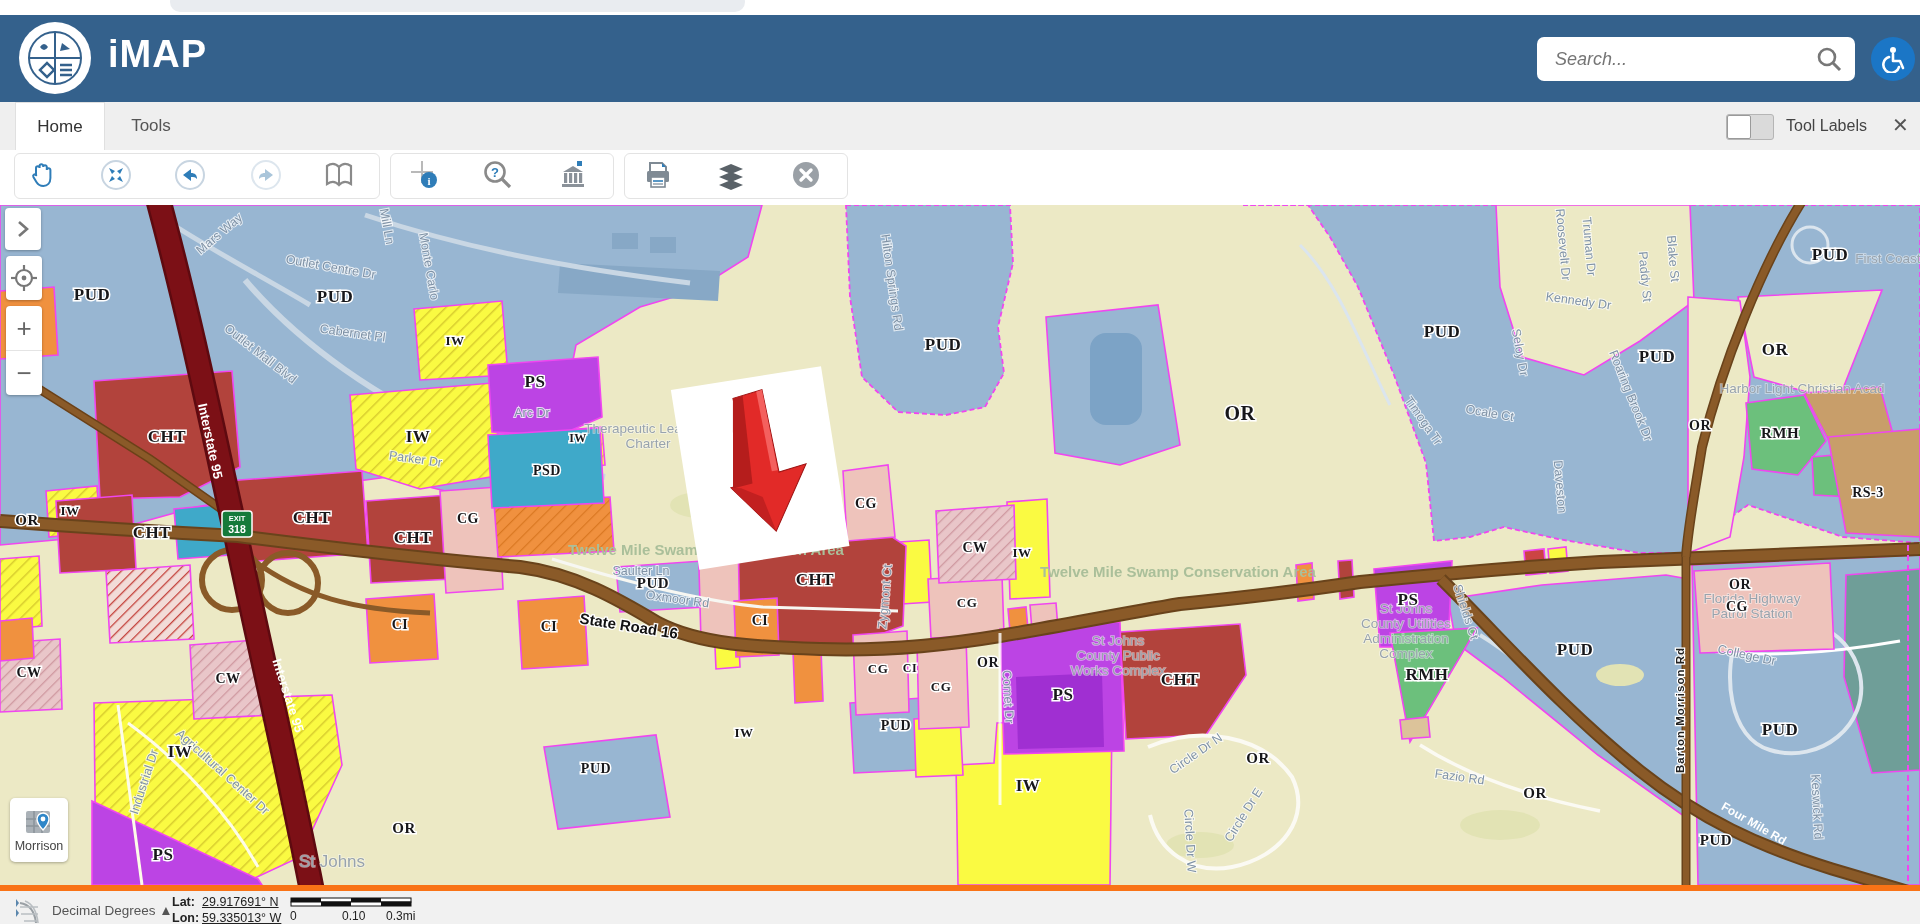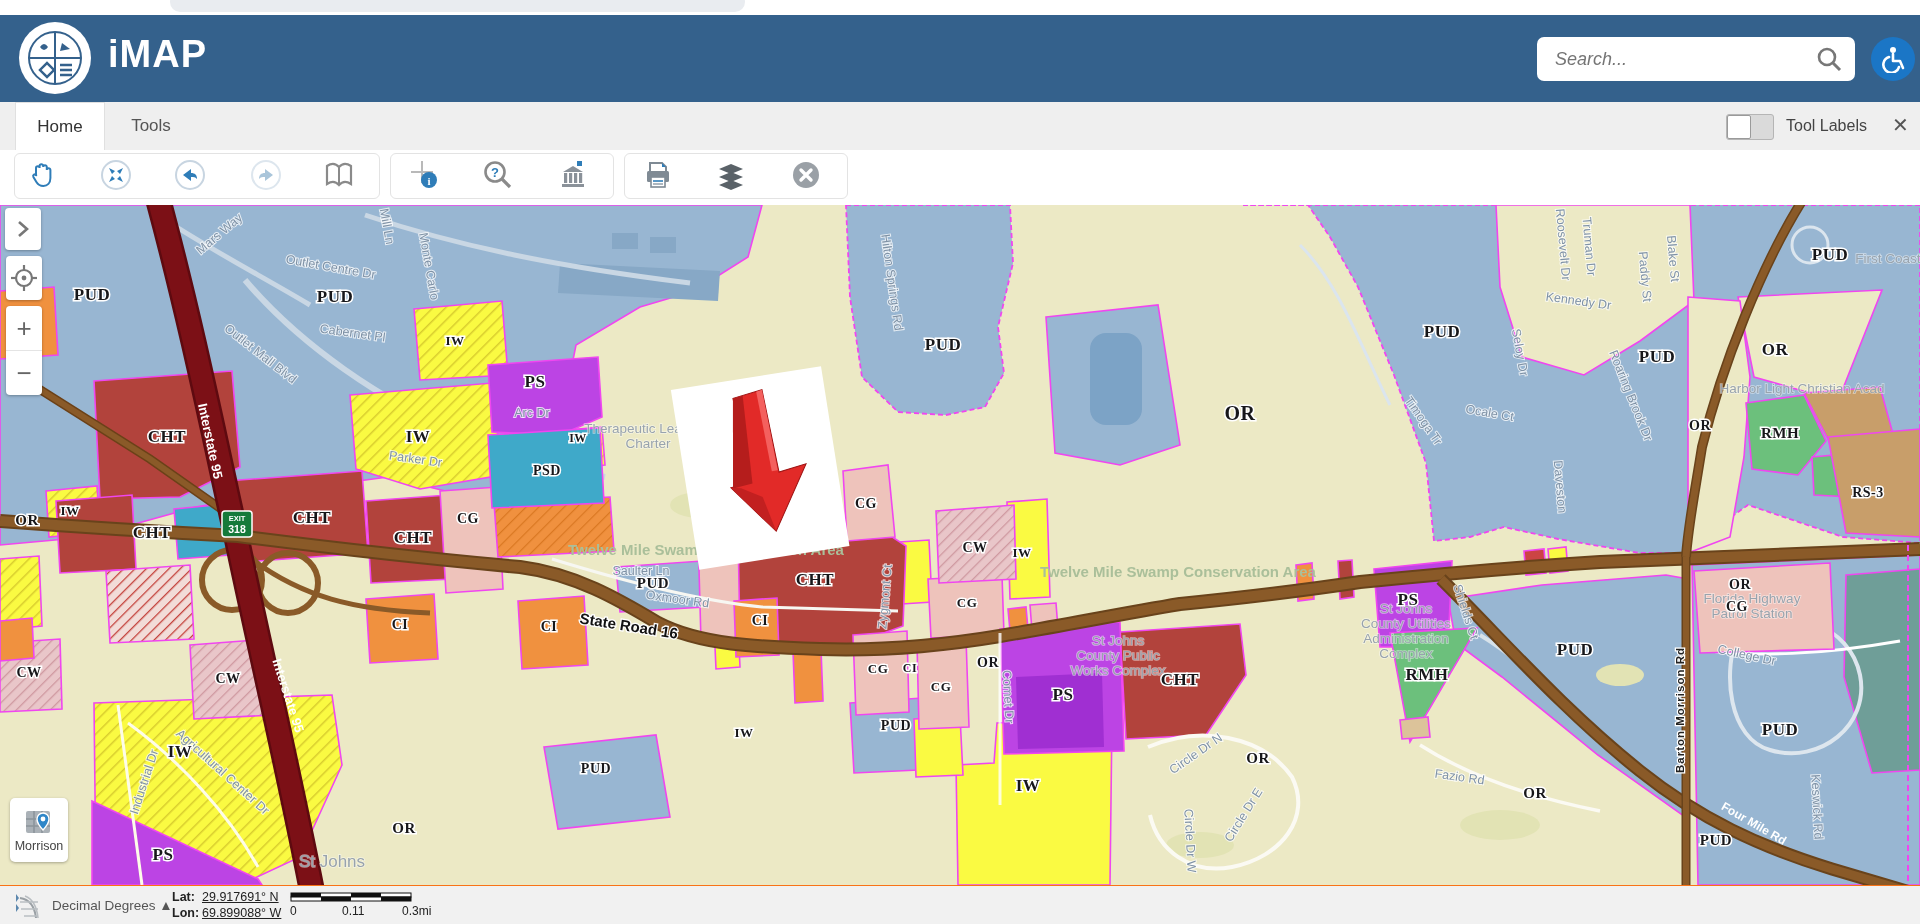--- a/index.html
+++ b/index.html
@@ -43,21 +43,21 @@
   
   .mapbtn{position:absolute;background:#fff;border-radius:4px;box-shadow:0 1px 3px rgba(0,0,0,.3);display:flex;align-items:center;justify-content:center;color:#777;}
   #btn-expand{left:5px;top:208px;width:36px;height:42px;font-size:20px;font-weight:bold;}
   #btn-locate{left:6px;top:256px;width:36px;height:44px;}
   #zoomstack{position:absolute;left:6px;top:306px;width:36px;height:89px;background:#fff;border-radius:4px;box-shadow:0 1px 3px rgba(0,0,0,.3);}
   #btn-zoomin,#btn-zoomout{position:absolute;left:0;width:36px;height:44px;display:flex;align-items:center;justify-content:center;font-size:26px;color:#666;}
   #btn-zoomin{top:0;border-bottom:1px solid #e4e4e4;} #btn-zoomout{top:45px;}
   #btn-basemap{position:absolute;left:10px;top:798px;width:58px;height:64px;background:#fff;border-radius:5px;box-shadow:0 1px 3px rgba(0,0,0,.3);display:flex;flex-direction:column;align-items:center;justify-content:center;gap:2px;}
   #btn-basemap span{font-size:12.5px;color:#444;}
   
-  #statusbar{position:absolute;left:0;top:885px;width:1920px;height:39px;background:#f1f1f1;border-top:1px solid #f97316;box-sizing:border-box;}
+  #statusbar{position:absolute;left:0;top:885px;width:1920px;height:39px;background:#f1f1f1;border-top:6px solid #f97316;box-sizing:border-box;}
   #proj{position:absolute;left:52px;top:0;height:39px;line-height:39px;font-size:13.5px;color:#555;}
   #coords{position:absolute;left:172px;top:3px;font-size:12.5px;color:#222;line-height:16px;text-decoration:underline;}
   #coords b{display:inline-block;width:30px;}
   #scalebar{position:absolute;left:290px;top:6px;}
   #scalelabels{position:absolute;left:290px;top:18px;width:120px;font-size:12px;color:#222;}
   #scalelabels span{position:absolute;top:0;}
   #footerlinks{position:absolute;right:28px;top:0;height:39px;display:flex;align-items:center;gap:64px;font-size:13.5px;color:#7f7f7f;}
 </style>
 </head>
 <body>
@@ -494,30 +494,30 @@
 <div id="statusbar">
   <svg width="30" height="28" viewBox="0 0 30 28" style="position:absolute;left:12px;top:6px">
     <path d="M8 6 q14 2 16 20" fill="none" stroke="#9aa0a5" stroke-width="2"></path>
     <path d="M13 4 q11 4 13 22 M8 10 h18 M9 17 h17 M12 24 h14" fill="none" stroke="#b9bec2" stroke-width="1.6"></path>
     <path d="M4 2 l3 4 -3 4 z" fill="#5b87ad"></path>
         <path d="M4 12 l3 4 -3 4 z" fill="#5b87ad"></path>
   </svg>
   <div id="proj">Decimal Degrees ▲</div>
   <div id="coords">
     <div><b>Lat:</b><span>29.917691° N</span></div>
-    <div><b>Lon:</b><span>69.899088° W</span></div>
+    <div><b>Lon:</b><span>59.335013° W</span></div>
   </div>
   <svg id="scalebar" width="122" height="11" viewBox="0 0 122 11">
     <rect x="1" y="1" width="120" height="4" fill="#fff" stroke="#111" stroke-width="1"></rect>
     <rect x="1" y="1" width="30" height="4" fill="#111"></rect>
         <rect x="61" y="1" width="30" height="4" fill="#111"></rect>
     <rect x="1" y="5" width="120" height="4" fill="#fff" stroke="#111" stroke-width="1"></rect>
     <rect x="31" y="5" width="30" height="4" fill="#111"></rect>
         <rect x="91" y="5" width="30" height="4" fill="#111"></rect>
   </svg>
   <div id="scalelabels">
     <span style="left:0">0</span>
-    <span style="left:52px">0.11</span>
-    <span style="left:112px">0.3mi</span>
+    <span style="left:52px">0.10</span>
+    <span style="left:96px">0.3mi</span>
   </div>
 </div>
 
 </div>
 
 </body></html>

